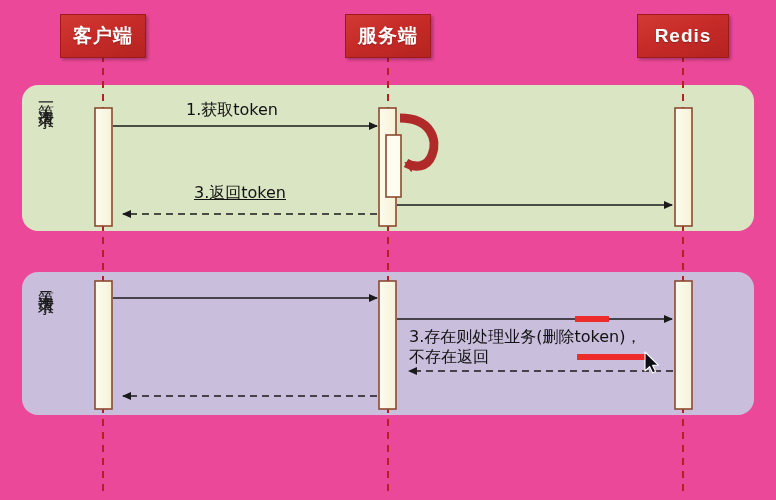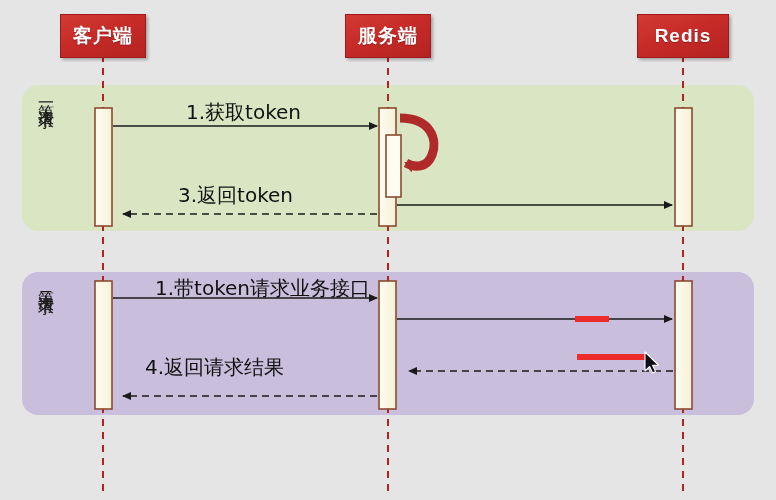--- a/index.html
+++ b/index.html
@@ -7,21 +7,21 @@
     padding: 0;
     background: #ffffff;
   }
   body {
     font-family: "Liberation Sans", "DejaVu Sans", sans-serif;
   }
   #canvas {
     position: relative;
     width: 776px;
     height: 500px;
-    background: #e5e5e5;
+    background: #ec4899;
     overflow: hidden;
   }
   svg#diagram {
     position: absolute;
     left: 0;
     top: 0;
     width: 776px;
     height: 500px;
   }
   
@@ -47,21 +47,21 @@
     text-orientation: upright;
     font-size: 16px;
     color: #1b1b1b;
     letter-spacing: 2px;
     line-height: 1;
     font-family: "DejaVu Sans", "Liberation Sans", sans-serif;
   }
   
   .msg {
     position: absolute;
-    font-size: 20px;
+    font-size: 16px;
     color: #111111;
     white-space: pre;
     line-height: 1.25;
     font-family: "DejaVu Sans", "Liberation Sans", sans-serif;
   }
   .msg.two-line { white-space: pre-line; }
 </style>
 </head>
 <body>
 
@@ -137,21 +137,21 @@
   </div>
 
   <div class="phase-label" style="left:38px; top:92px;">第一次请求</div>
 
   <div class="phase-label" style="left:38px; top:278px;">第二次请求</div>
 
   <div class="msg" style="left:186px; top:100px;">1.获取token</div>
 
 
 
-  <div class="msg" style="left:178px; top:183px;">3.返回token</div>
-
-  <div class="msg" style="left:155px; top:276px;">1.带token请求业务接口</div>
+  <div class="msg" style="left:194px; top:183px;text-decoration:underline;">3.返回token</div>
 
 
 
-  <div class="msg" style="left:145px; top:355px;">4.返回请求结果</div>
+  <div class="msg two-line" style="left:409px; top:327px;">3.存在则处理业务(删除token)，
+不存在返回</div>
+
 
 </div>
 
 </body></html>

